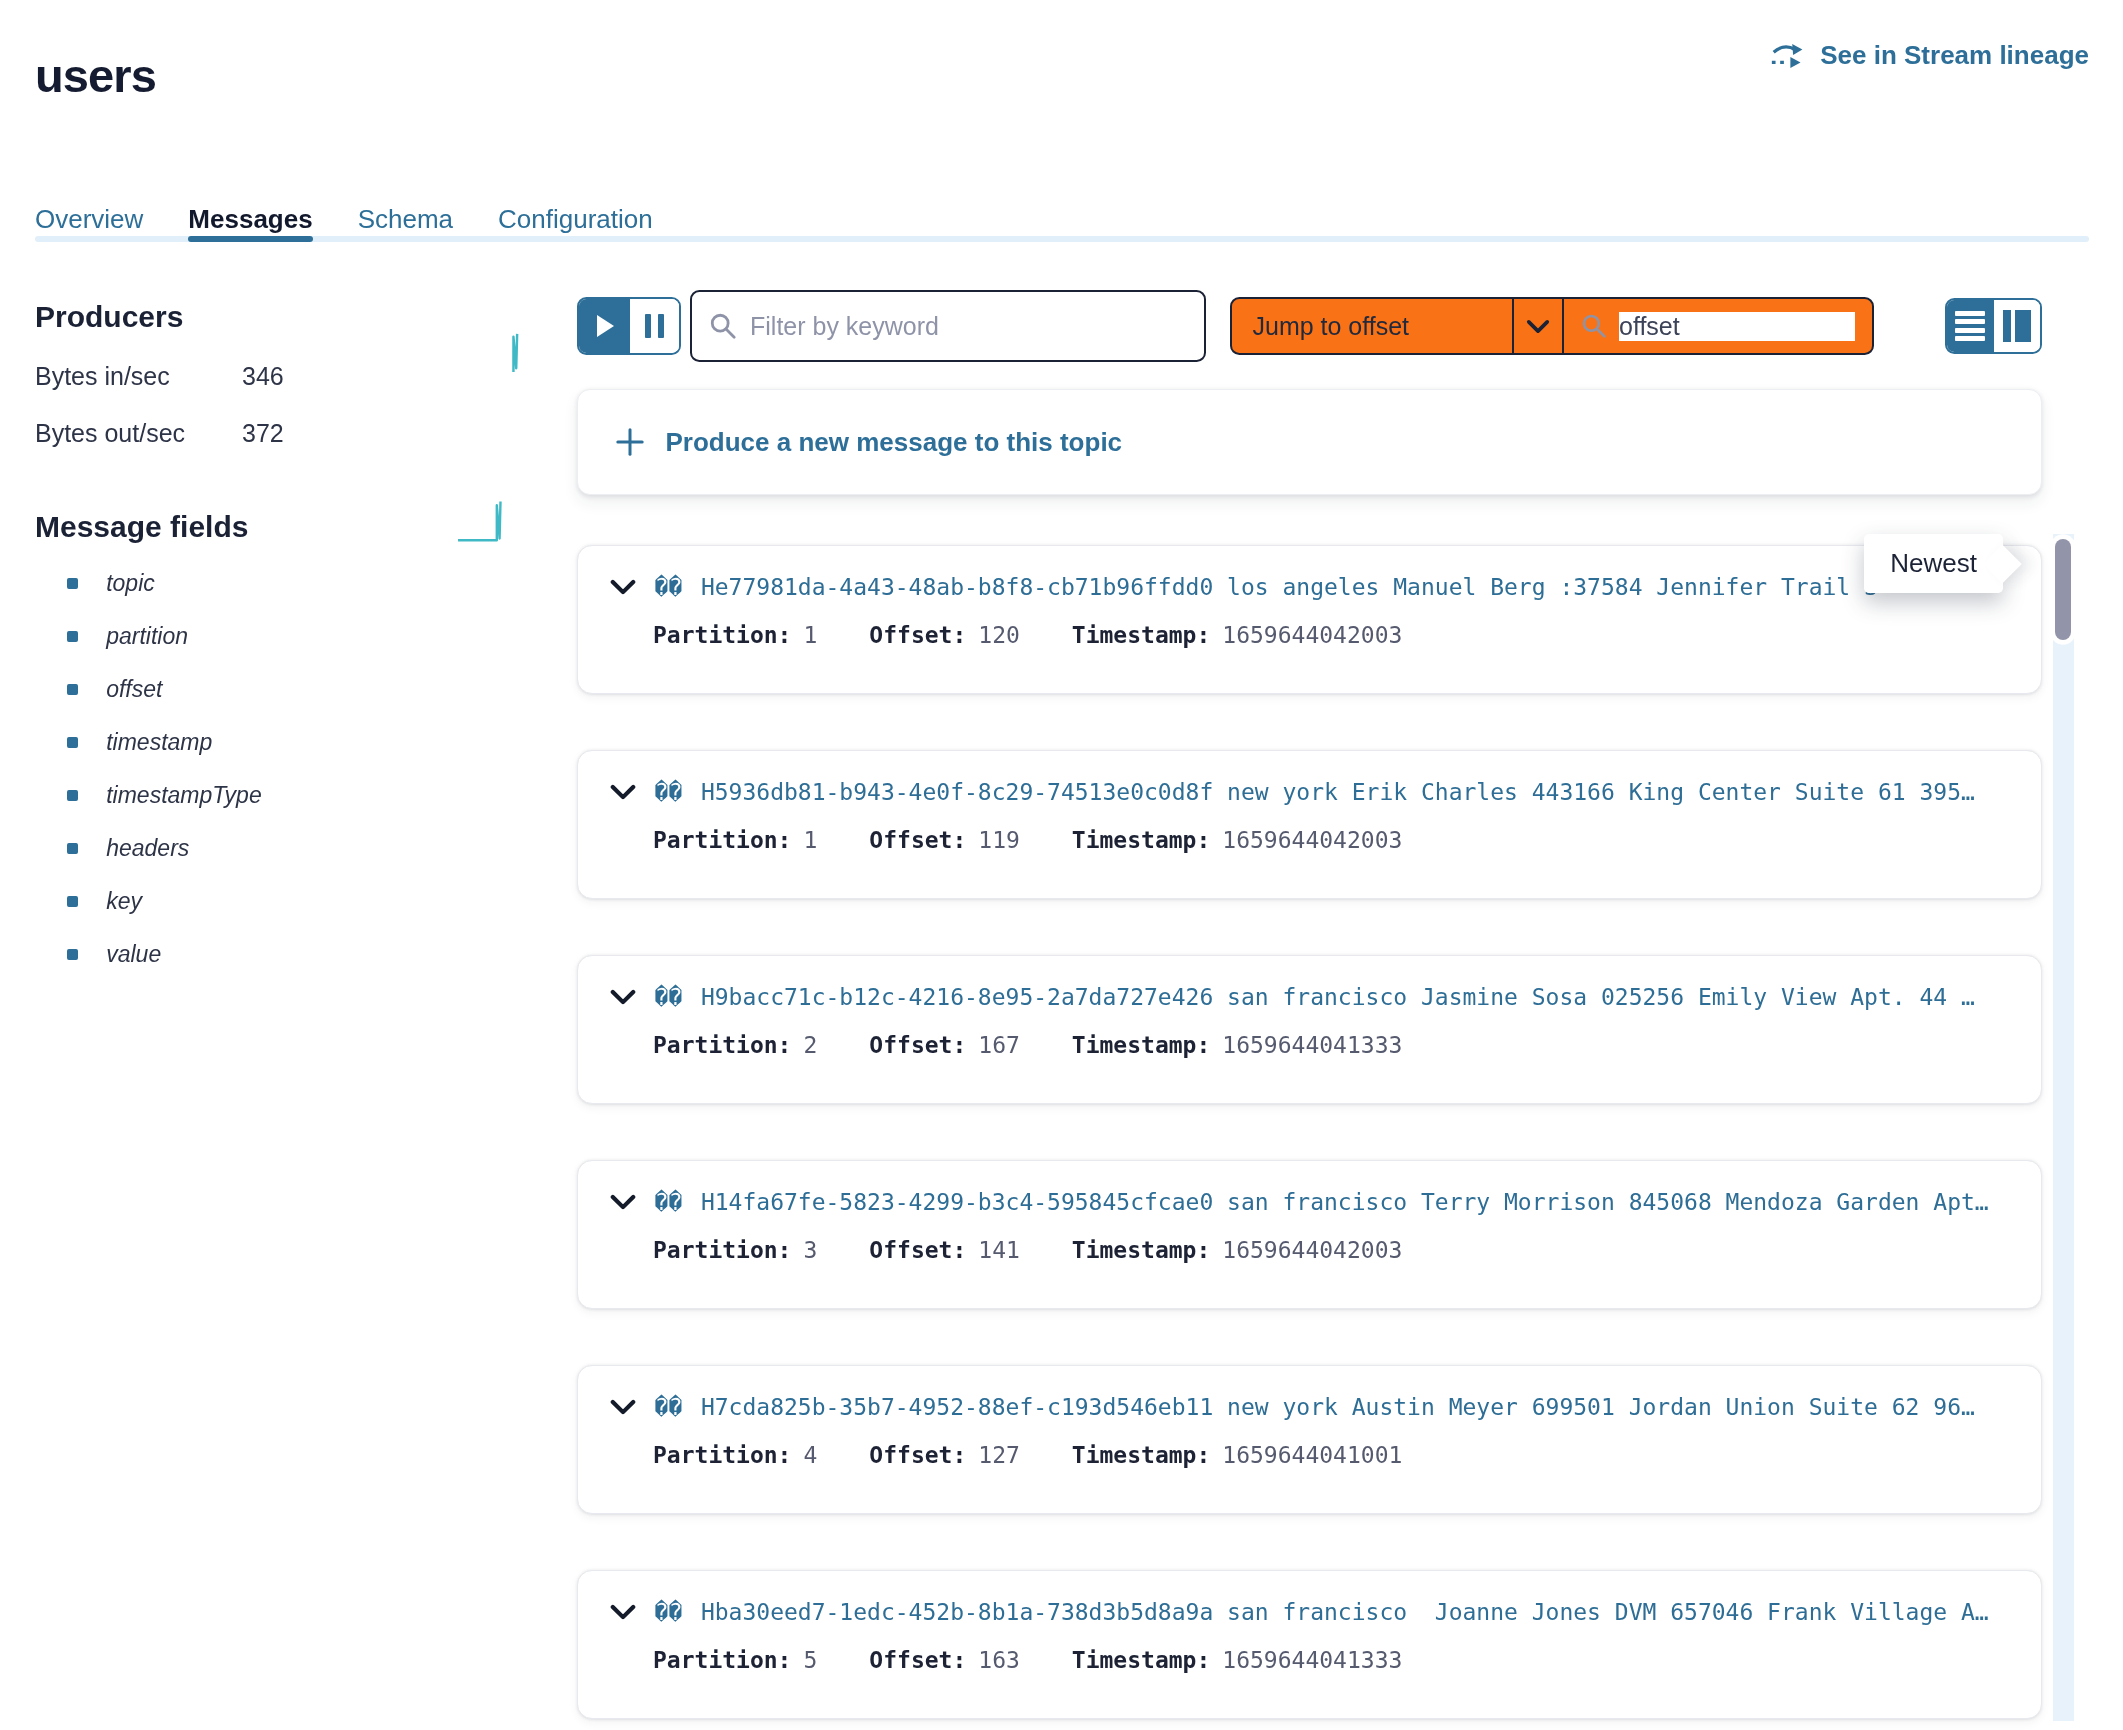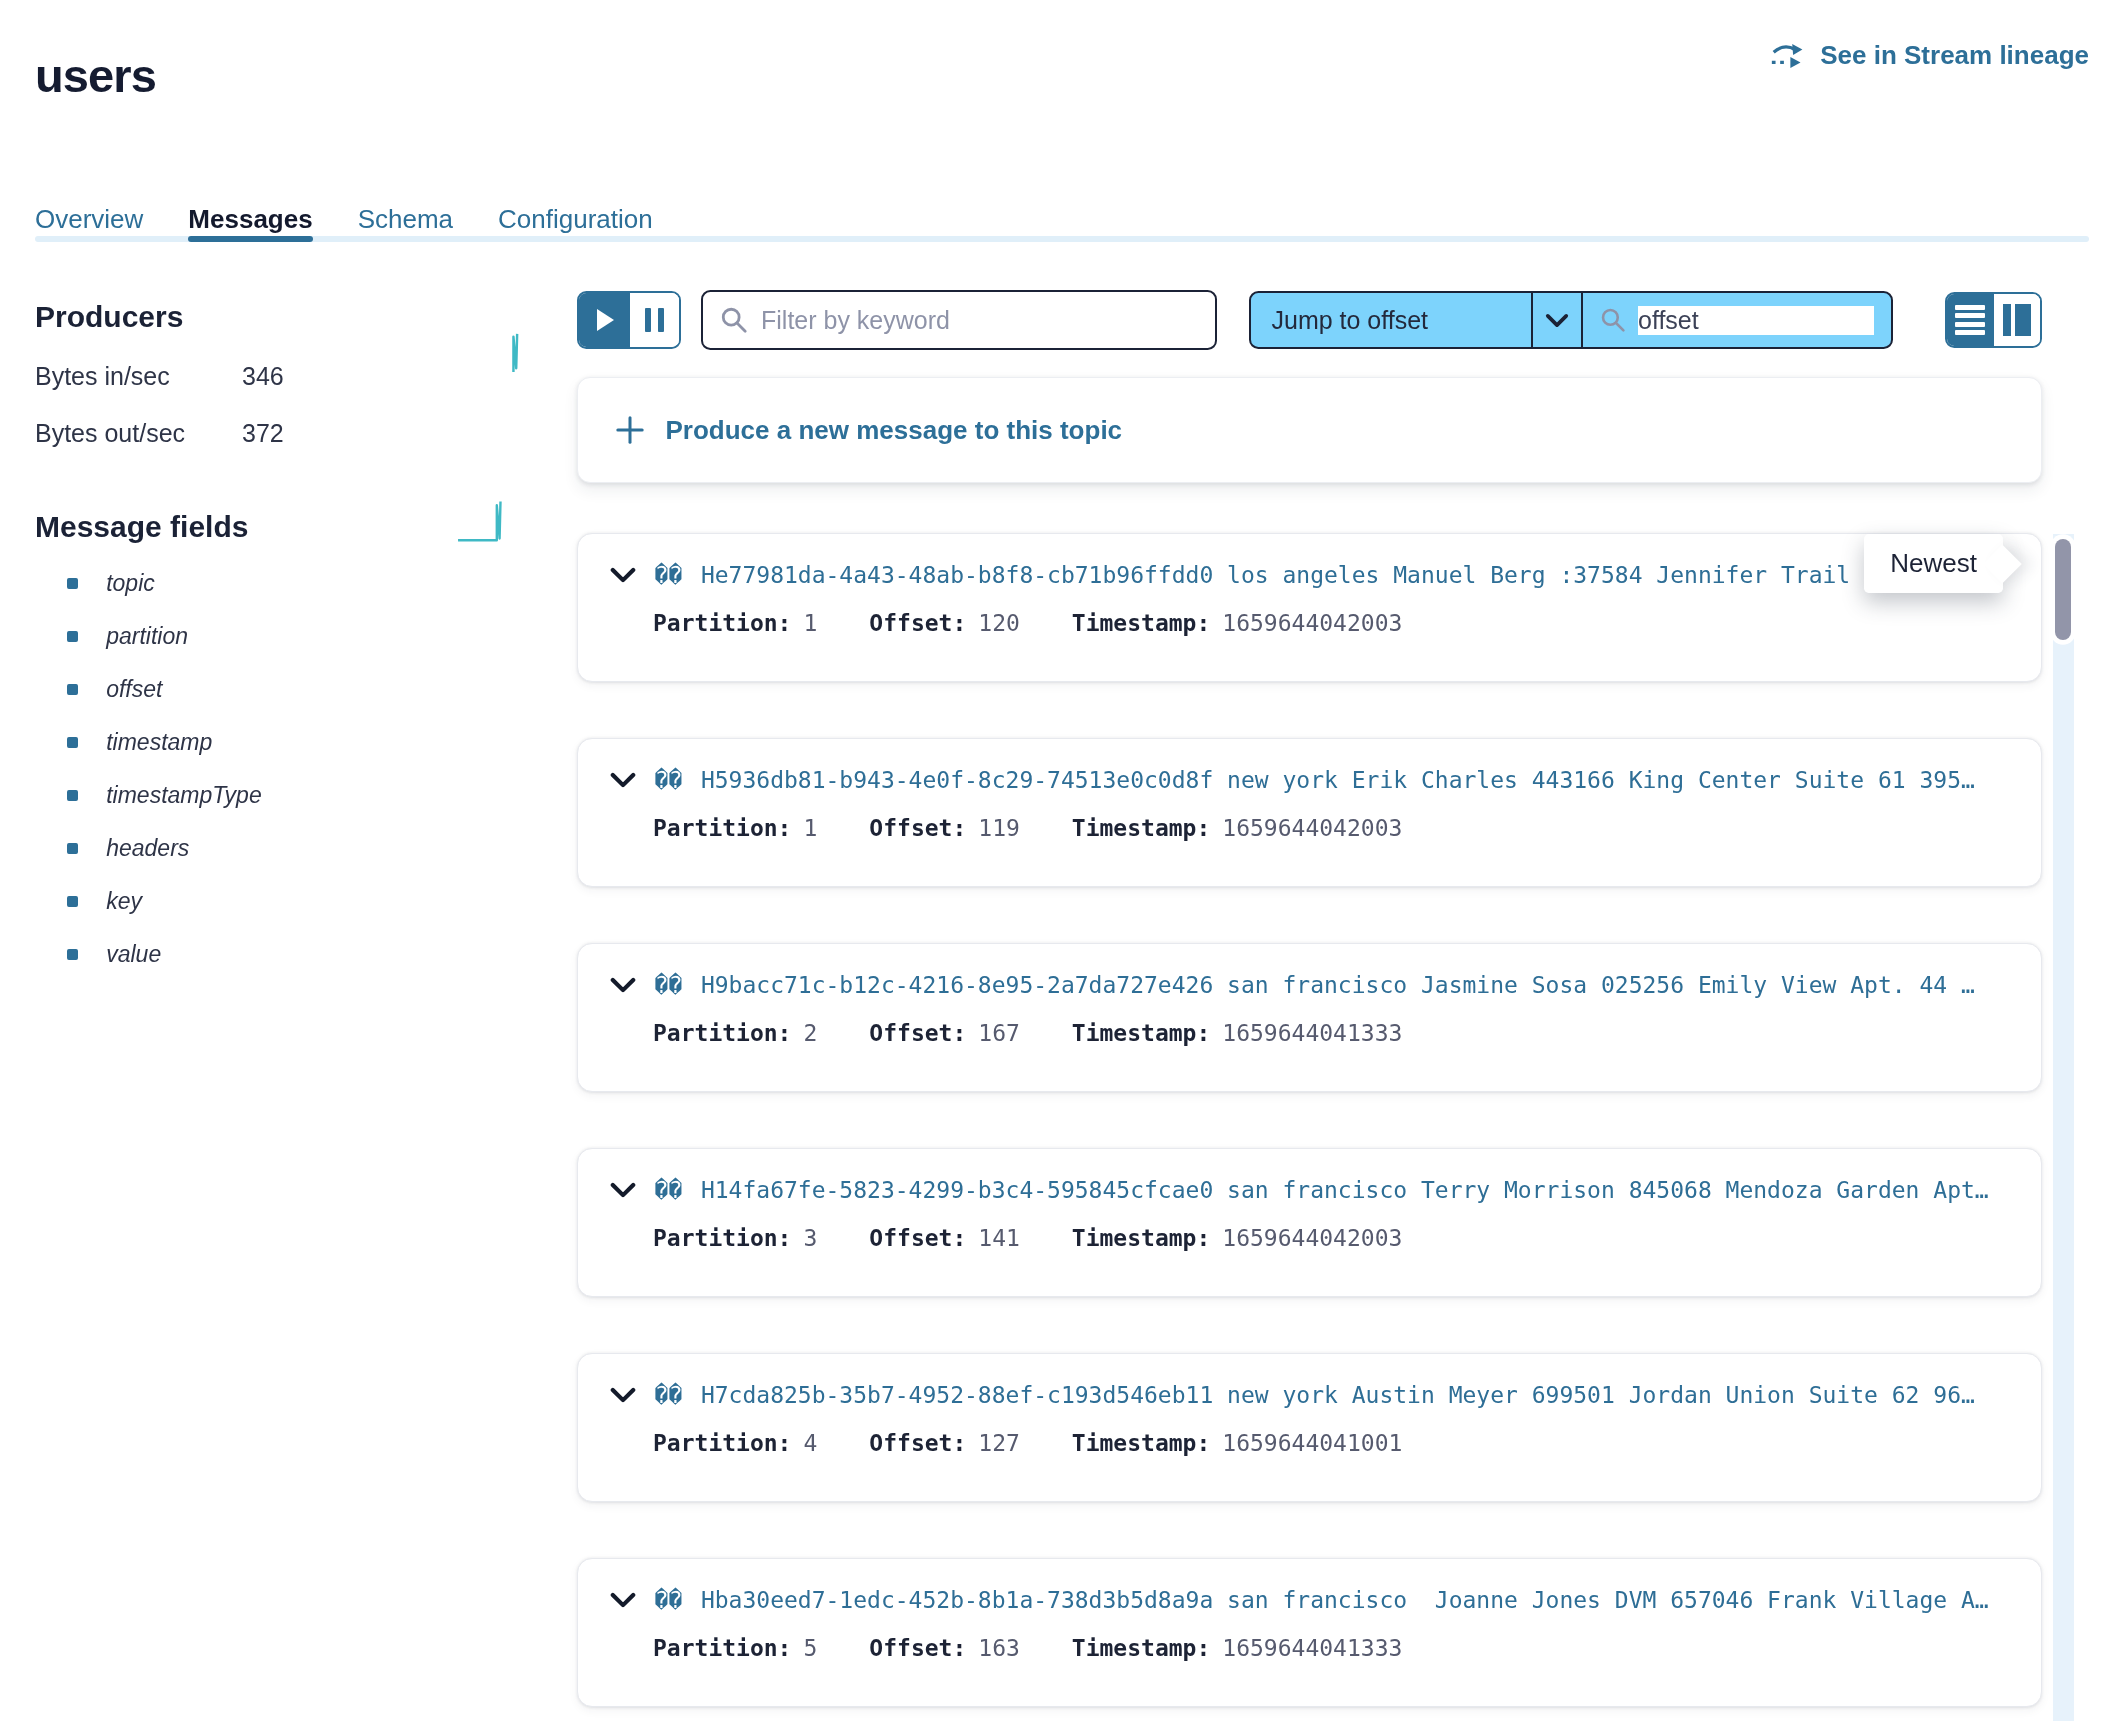--- a/index.html
+++ b/index.html
@@ -43,27 +43,27 @@
 
   
   .toolbar { display:flex; align-items:center; margin-top:48px; }
   .playpause { display:flex; width:104px; height:58px; border:2.8px solid #2d6f98; border-radius:9.3px;
     overflow:hidden; flex:none; }
   .btn-play { flex:1; background:#2d6f98; display:flex; align-items:center; justify-content:center; cursor:pointer; }
   .tri { width:0; height:0; border-left:17.7px solid #ffffff; border-top:11.2px solid transparent; border-bottom:11.2px solid transparent; margin-left:3.7px; }
   .btn-pause { flex:1; background:#ffffff; display:flex; align-items:center; justify-content:center; gap:6.5px;
     border-left:1.9px solid #2d6f98; cursor:pointer; }
   .pbar { width:6.5px; height:24px; background:#2d6f98; border-radius:0.9px; }
-  .filter-box { margin-left:20px; width:516px; height:60px; border:2.8px solid #1b2236; border-radius:9.3px;
+  .filter-box { margin-left:9px; width:516px; height:72px; border:2.8px solid #1b2236; border-radius:9.3px;
     display:flex; align-items:center; gap:13px; padding:0 17px; background:#fff; }
   .filter-box input { border:none; outline:none; font-size:25px; flex:1; min-width:0;
     font-family:"Liberation Sans", sans-serif; color:#3c4257; }
   .filter-box input::placeholder { color:#8e93a8; }
-  .jump-group { margin-left:32px; height:58px; border:2.8px solid #1b2236; border-radius:9.3px;
-    display:flex; align-items:stretch; background:#7dd3fc; overflow:hidden; }
+  .jump-group { margin-left:24px; height:58px; border:2.8px solid #1b2236; border-radius:9.3px;
+    display:flex; align-items:stretch; background:#f97316; overflow:hidden; }
   .jump-value { width:280px; display:flex; align-items:center; padding-left:20.5px; font-size:25px; color:#23293c; cursor:pointer; }
   .jump-chevron { width:52px; display:flex; align-items:center; justify-content:center;
     border-left:2.3px solid #1b2236; border-right:2.3px solid #1b2236; cursor:pointer; }
   .offset-box { width:308px; display:flex; align-items:center; gap:12px; padding:0 17px; }
   .offset-box input { border:none; outline:none; font-size:25px; flex:1; min-width:0;
     font-family:"Liberation Sans", sans-serif; color:#3c4257; }
   .view-toggles { margin-left:auto; display:flex; width:97px; height:56px; border:2.8px solid #2d6f98;
     border-radius:9.3px; overflow:hidden; flex:none; }
   .tog-list { flex:1; background:#2d6f98; display:flex; flex-direction:column; align-items:center;
     justify-content:center; gap:3.7px; cursor:pointer; }

